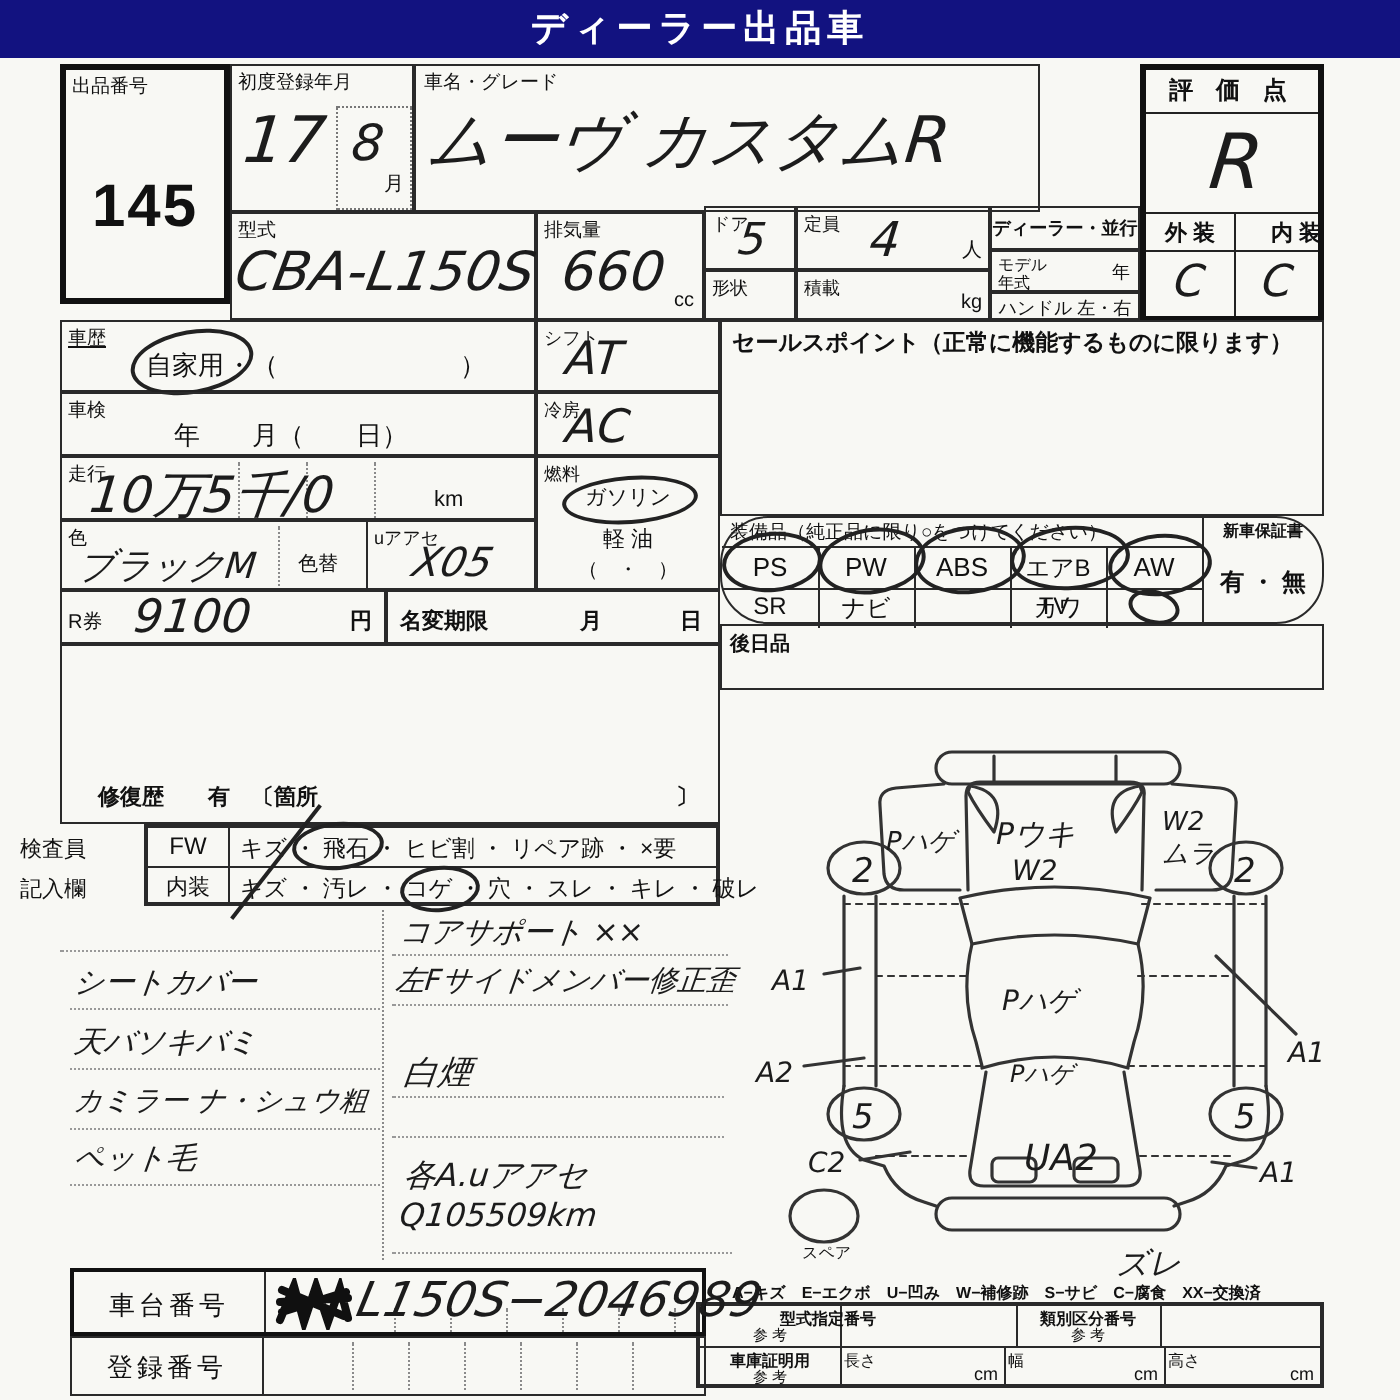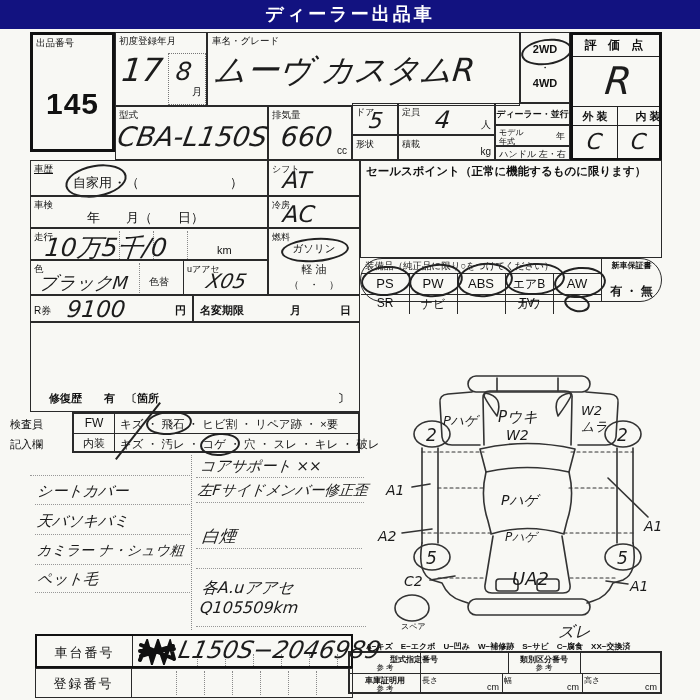--- a/index.html
+++ b/index.html
@@ -35,26 +35,20 @@
     <div class="abs" style="left:52px;top:20px;width:36px;height:50px;border:1.5px dotted #777;"></div>
     <span class="hw" style="left:60px;top:24px;font-size:25px;">8</span>
     <span class="pr" style="left:76px;top:52px;font-size:10px;">月</span>
   </div>
 
   <div class="cell" style="left:207px;top:32px;width:313px;height:74px;">
     <span class="lbl" style="left:4px;top:2px;">車名・グレード</span>
     <span class="hw" style="left:6px;top:16px;font-size:32px;">ムーヴ カスタムR</span>
   </div>
 
-  <div class="cell" style="left:520px;top:32px;width:50px;height:71px;">
-    <span class="pr" style="left:0;right:0;top:10px;text-align:center;font-size:11px;font-weight:bold;">2WD</span>
-    <span class="pr" style="left:0;right:0;top:28px;text-align:center;font-size:10px;">・</span>
-    <span class="pr" style="left:0;right:0;top:44px;text-align:center;font-size:11px;font-weight:bold;">4WD</span>
-    <div class="circ" style="left:0px;top:6px;width:47px;height:22px;transform:rotate(-8deg);"></div>
-  </div>
 
   <div class="cell thick" style="left:570px;top:32px;width:92px;height:129px;">
     <div class="abs" style="left:0;top:0;width:100%;height:21px;border-bottom:1.5px solid #222;text-align:center;font-size:12px;font-weight:bold;letter-spacing:4px;line-height:20px;">評 価 点</div>
     <span class="hw" style="left:32px;top:24px;font-size:38px;">R</span>
     <div class="abs" style="left:0;top:71px;width:100%;height:18px;border-top:1.5px solid #222;border-bottom:1.5px solid #222;">
       <span class="pr" style="left:0;width:44px;text-align:center;font-size:11px;font-weight:bold;top:2px;">外 装</span>
       <span class="pr" style="left:44px;width:42px;text-align:center;font-size:11px;font-weight:bold;top:2px;padding-left:10px;">内 装</span>
       <div class="abs" style="left:44px;top:0;height:100%;border-left:1.5px solid #222;"></div>
     </div>
     <span class="hw" style="left:14px;top:94px;font-size:22px;">C</span>
@@ -203,21 +197,21 @@
   </div>
   <div class="abs" style="left:196px;top:548px;width:166px;height:20px;border-bottom:1px dotted #999;"></div>
   <span class="hw" style="left:202px;top:578px;font-size:16px;">各A.uアアセ</span>
   <span class="hw" style="left:200px;top:598px;font-size:16px;">Q105509km</span>
   <div class="abs" style="left:196px;top:606px;width:170px;height:20px;border-bottom:1px dotted #999;"></div>
 
   <div class="cell" style="left:360px;top:160px;width:302px;height:98px;">
     <span class="pr" style="left:5px;top:3px;font-size:11.5px;font-weight:bold;">セールスポイント（正常に機能するものに限ります）</span>
   </div>
 
-  <div class="cell" style="left:360px;top:258px;width:302px;height:44px;border-radius:24px;">
+  <div class="cell" style="left:360px;top:258px;width:302px;height:54px;border-radius:24px;">
     <span class="pr" style="left:4px;top:1px;font-size:9.5px;">装備品（純正品に限り○をつけてください）</span>
     <div class="abs" style="left:240px;top:0;width:59px;height:100%;border-left:1.5px solid #2a2a2a;">
       <span class="pr" style="left:0;right:0;top:1px;text-align:center;font-size:8px;font-weight:bold;">新車保証書</span>
       <span class="pr" style="left:0;right:0;top:24px;text-align:center;font-size:12px;font-weight:bold;">有 ・ 無</span>
     </div>
 
     <div class="abs" style="left:0;top:14px;width:240px;height:21px;border-top:1px solid #2a2a2a;">
       <span class="pr" style="left:0;width:48px;text-align:center;top:2px;font-size:13px;">PS</span>
       <span class="pr" style="left:48px;width:48px;text-align:center;top:2px;font-size:13px;">PW</span>
       <span class="pr" style="left:96px;width:48px;text-align:center;top:2px;font-size:13px;">ABS</span>
@@ -241,20 +235,23 @@
       <div class="abs" style="left:192px;top:0;height:100%;border-left:1px solid #2a2a2a;"></div>
     </div>
   </div>
   <div class="circ" style="left:361px;top:266px;width:46px;height:26px;"></div>
   <div class="circ" style="left:409px;top:264px;width:50px;height:29px;transform:rotate(-8deg);"></div>
   <div class="circ" style="left:457px;top:263px;width:52px;height:30px;transform:rotate(-6deg);"></div>
   <div class="circ" style="left:505px;top:263px;width:56px;height:28px;transform:rotate(-4deg);"></div>
   <div class="circ" style="left:554px;top:267px;width:48px;height:27px;"></div>
   <div class="circ" style="left:564px;top:295px;width:22px;height:13px;transform:rotate(14deg);"></div>
 
+  <div class="cell" style="left:360px;top:312px;width:302px;height:33px;">
+    <span class="pr" style="left:4px;top:2px;font-size:10px;font-weight:bold;">後日品</span>
+  </div>
 
   <svg class="abs" style="left:360px;top:345px;" width="302" height="295" viewBox="0 0 302 295">
     <g fill="none" stroke="#333" stroke-width="1.6" stroke-linecap="round" stroke-linejoin="round">
 
       <rect x="108" y="31" width="122" height="16" rx="8"></rect>
       <path d="M137,46 L137,33 M198,46 L198,33"></path>
 
       <path d="M124,100 L123,53 Q123,46 130,46 L205,46 Q213,46 212,53 L211,100"></path>
       <path d="M125,48 Q144,51 137,71 Q128,59 124,51 Z"></path>
       <path d="M210,48 Q191,51 198,71 Q207,59 211,51 Z"></path>

